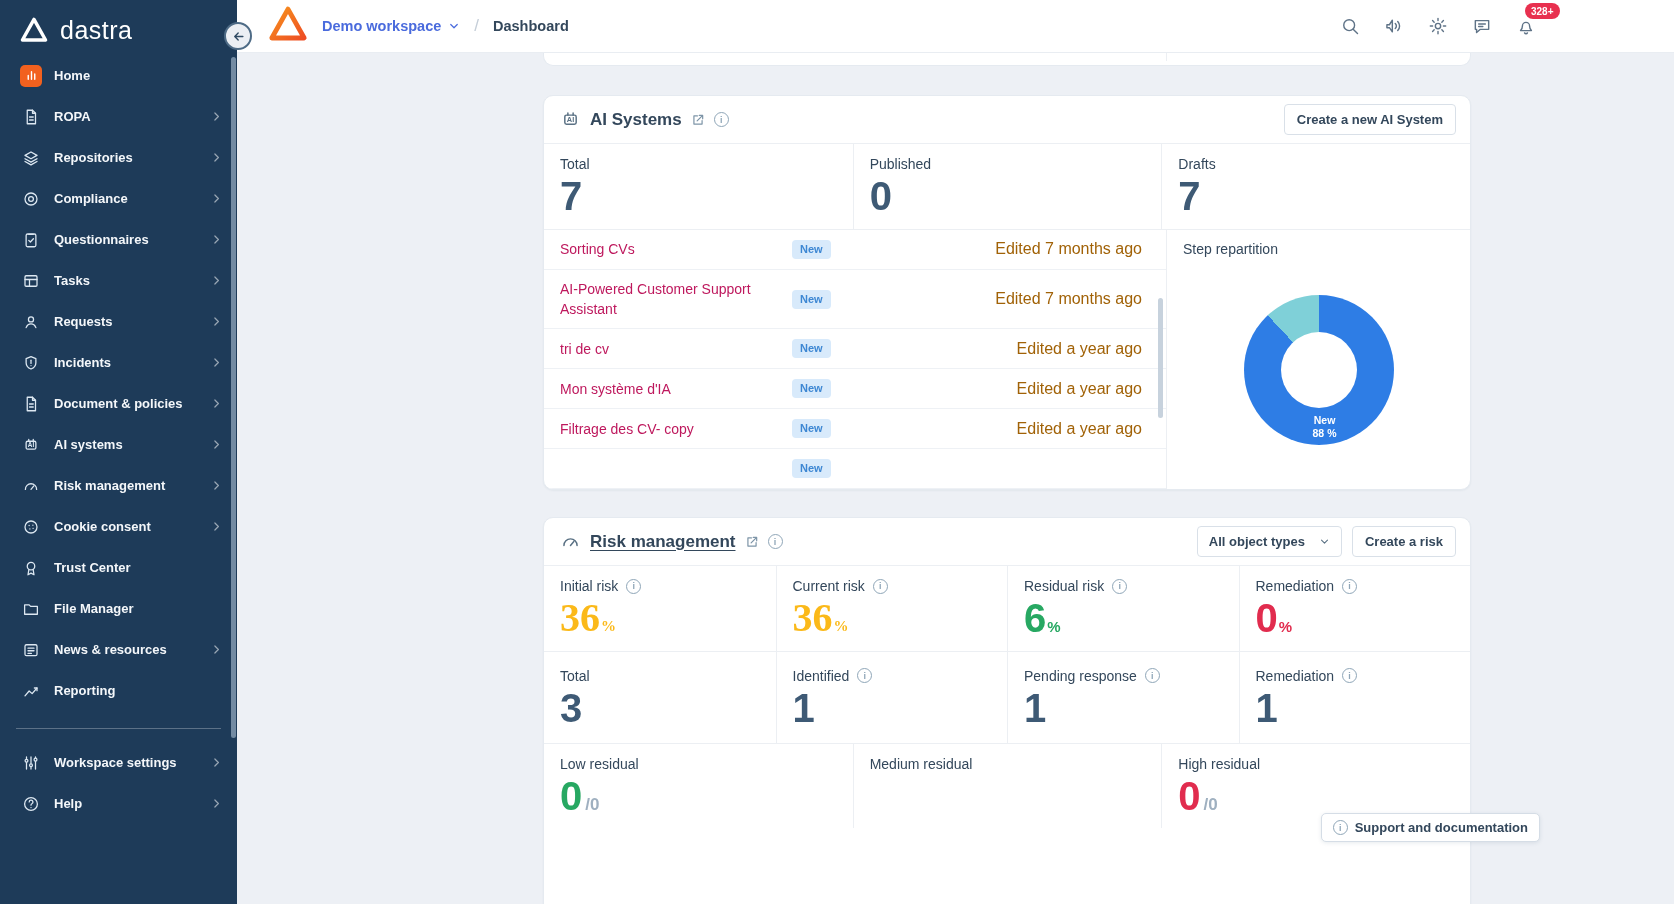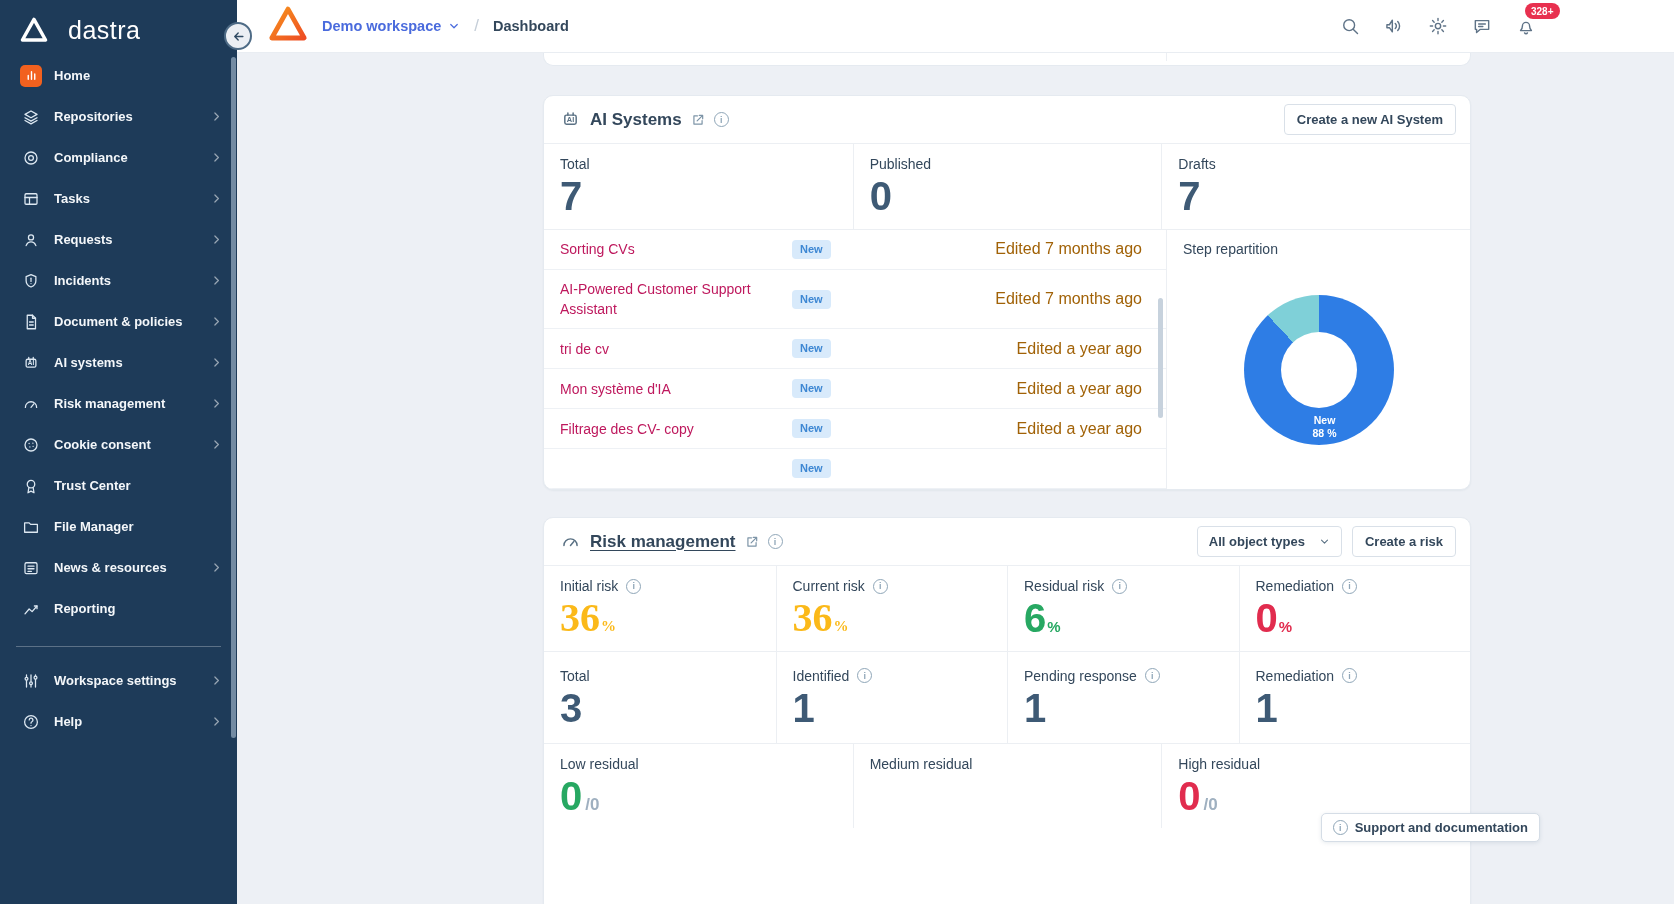--- a/index.html
+++ b/index.html
@@ -5,21 +5,21 @@
   * { margin:0; padding:0; box-sizing:border-box; }
   html,body { width:1674px; height:904px; }
   body {
     position:relative; overflow:hidden; background:#edf0f5;
     font-family:"Liberation Sans", sans-serif; color:#33475b;
   }
   .ic { fill:none; stroke:currentColor; stroke-width:1.7px; stroke-linecap:round; stroke-linejoin:round; display:block; }
 
   
   .sidebar { position:absolute; left:0; top:0; width:237px; height:904px; background:#1e3b59; z-index:10; }
-  .logo-row { display:flex; align-items:center; gap:19px; padding:15px 0 10px 19px; }
+  .logo-row { display:flex; align-items:center; gap:11px; padding:15px 0 10px 19px; }
   .logo-text { color:#fff; font-size:25px; font-weight:500; letter-spacing:.5px; }
   .nav-item { display:flex; align-items:center; gap:12px; height:41px; padding:0 14px 0 20px; cursor:pointer; color:#f4f7fa; }
   .nav-label { font-size:13px; font-weight:700; white-space:nowrap; }
   .nav-icon { width:22px; height:22px; display:flex; align-items:center; justify-content:center; color:#dde8f2; flex:none; }
   .nav-icon .ic { width:18px; height:18px; }
   .home-tile { background:#f2611f; border-radius:5px; color:#fff; }
   .home-tile .ic { width:13px; height:13px; stroke-width:2.6px; }
   .chev { margin-left:auto; width:13px; height:13px; color:rgba(255,255,255,.55); stroke-width:2.2px; flex:none; }
   .nav-divider { height:1px; background:rgba(255,255,255,.28); margin:17px 16px 13px 16px; }
   .sb-scroll { position:absolute; right:1px; top:57px; width:5px; height:681px; background:rgba(186,205,224,.55); border-radius:3px; cursor:pointer; }
@@ -223,35 +223,57 @@
       <span class="nav-icon home-tile">
           <svg class="ic">
             <use href="#i-bars"></use>
           </svg>
         </span>
       <span class="nav-label">Home</span>
     </div>
     <div class="nav-item">
       <span class="nav-icon">
           <svg class="ic">
+            <use href="#i-doc"></use>
+          </svg>
+        </span>
+      <span class="nav-label">ROPA</span>
+      <svg class="ic chev">
+          <use href="#i-chev"></use>
+        </svg>
+    </div>
+    <div class="nav-item">
+      <span class="nav-icon">
+          <svg class="ic">
             <use href="#i-layers"></use>
           </svg>
         </span>
       <span class="nav-label">Repositories</span>
       <svg class="ic chev">
           <use href="#i-chev"></use>
         </svg>
     </div>
     <div class="nav-item">
       <span class="nav-icon">
           <svg class="ic">
             <use href="#i-target"></use>
           </svg>
         </span>
       <span class="nav-label">Compliance</span>
+      <svg class="ic chev">
+          <use href="#i-chev"></use>
+        </svg>
+    </div>
+    <div class="nav-item">
+      <span class="nav-icon">
+          <svg class="ic">
+            <use href="#i-clip"></use>
+          </svg>
+        </span>
+      <span class="nav-label">Questionnaires</span>
       <svg class="ic chev">
           <use href="#i-chev"></use>
         </svg>
     </div>
     <div class="nav-item">
       <span class="nav-icon">
           <svg class="ic">
             <use href="#i-grid"></use>
           </svg>
         </span>

